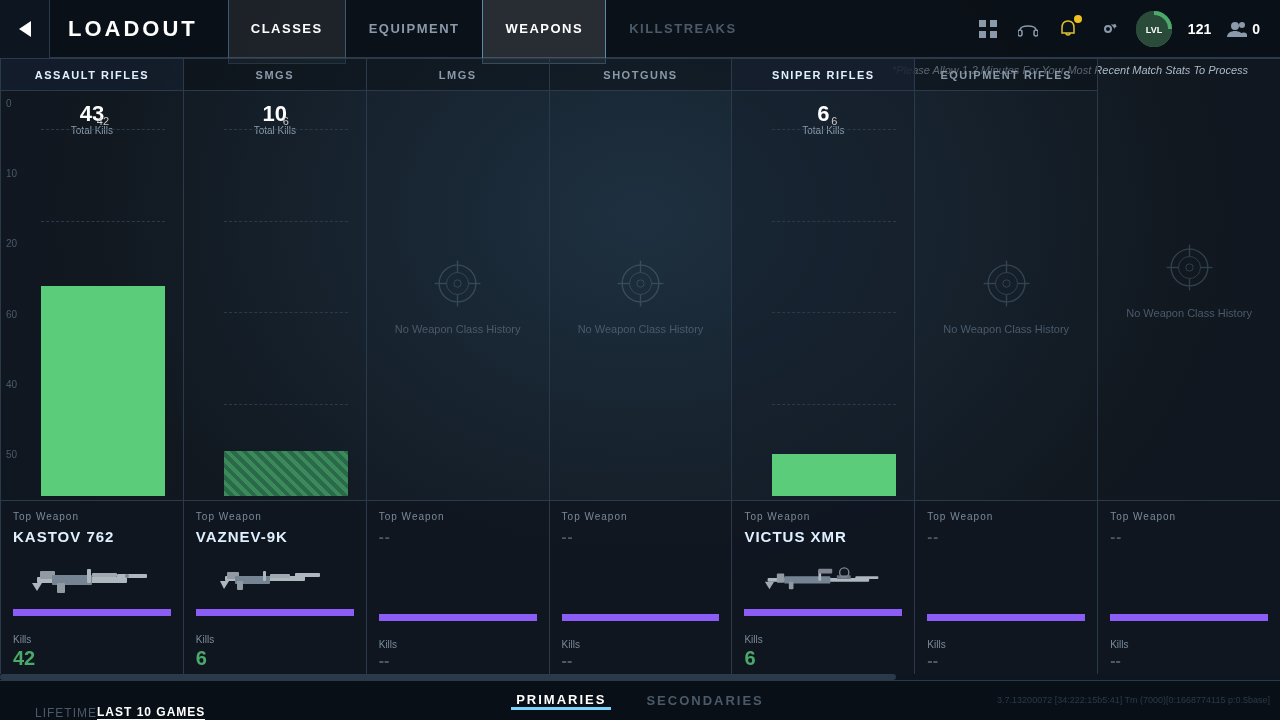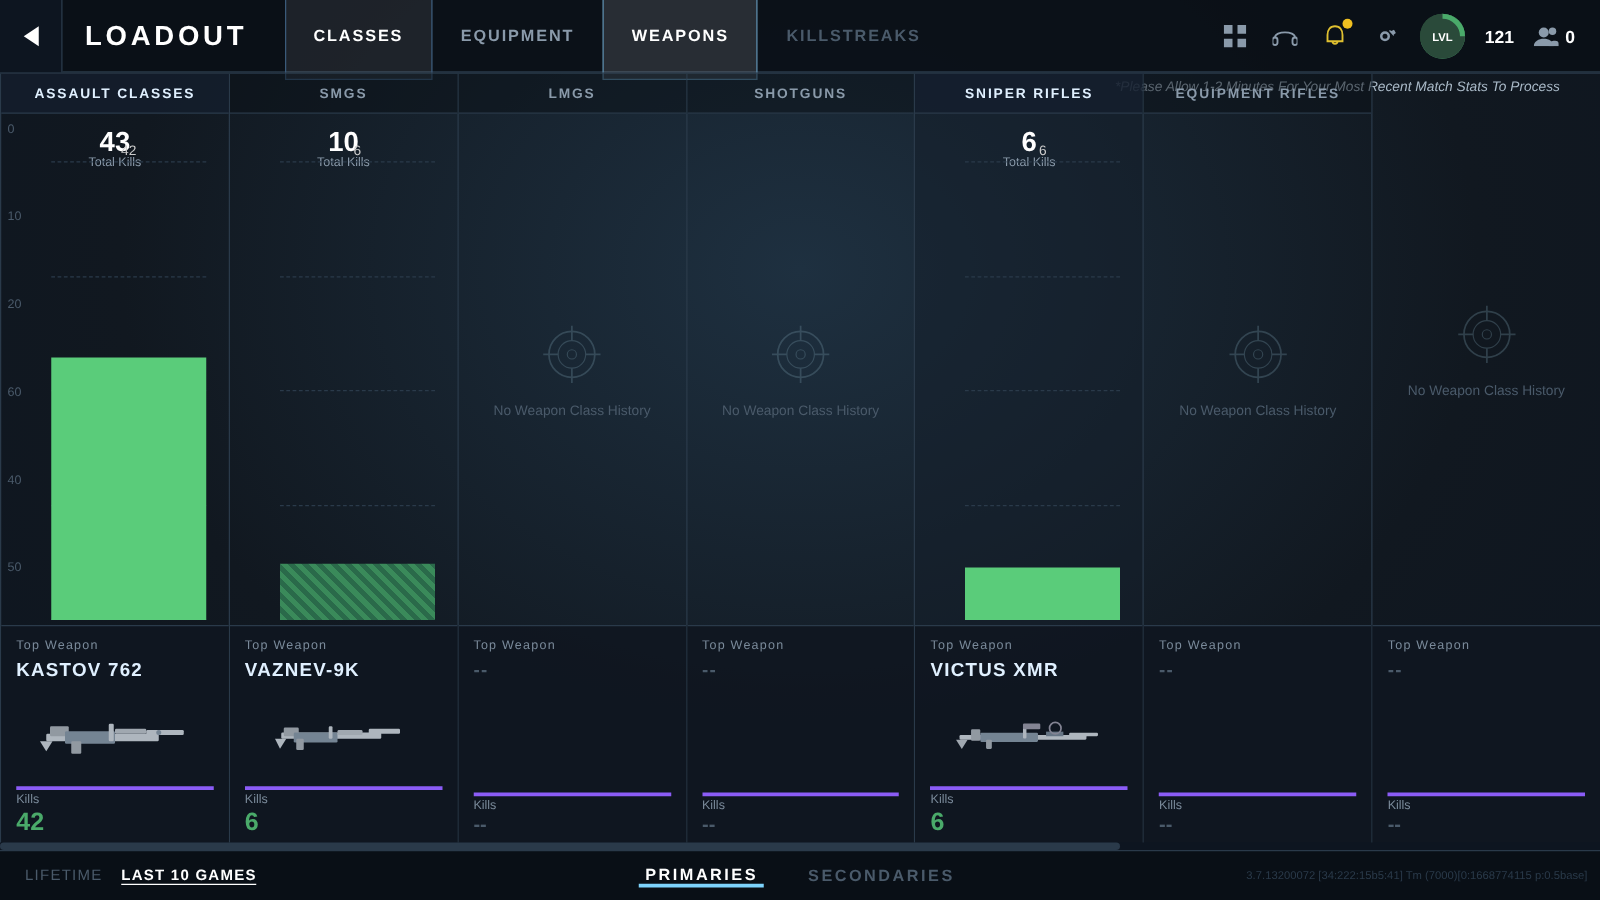--- a/index.html
+++ b/index.html
@@ -368,22 +368,22 @@
     }
 
     
     .weapon-svg {
       width: 120px;
       height: 40px;
       opacity: 0.9;
     }
 
     .weapon-kills-section {
-      border-top: 3px solid #8b5cf6;
-      padding-top: 2px;
+      border-top: 7px solid #8b5cf6;
+      padding-top: 18px;
       display: flex;
       flex-direction: column;
       gap: 2px;
     }
 
     .weapon-kills-label {
       font-size: 10px;
       color: #7a8a9a;
     }
 
@@ -426,23 +426,22 @@
       color: #fff;
       border-bottom: 3px solid #7dd3fc;
     }
 
     .lifetime-section {
       position: absolute;
       bottom: 0;
       left: 0;
       height: 40px;
       display: flex;
-      align-items: center;
-      gap: 15px;
-      padding-left: 20px;
+      align-items: flex-end;
+      padding-left: 35px;
     }
 
     .lifetime-label {
       font-size: 12px;
       color: #4a5a6a;
       letter-spacing: 1px;
     }
 
     .lifetime-active {
       font-size: 12px;
@@ -572,21 +571,21 @@
 
   <div class="notification-bar">
     <span>*Please Allow 1-2 Minutes For Your Most Recent Match Stats To Process</span>
   </div>
 
   <div class="main-content">
     <div class="categories-container">
 
       <div class="category-col" style="border-left:1px solid #2a3a4a;">
         <div class="category-header highlighted">
-          <span>ASSAULT CLASSES</span>
+          <span>ASSAULT RIFLES</span>
         </div>
         <div class="chart-area">
           <div class="chart-y-labels">
             <span class="chart-y-label">50</span>
             <span class="chart-y-label">40</span>
             <span class="chart-y-label">60</span>
             <span class="chart-y-label">20</span>
             <span class="chart-y-label">10</span>
             <span class="chart-y-label">0</span>
           </div>

